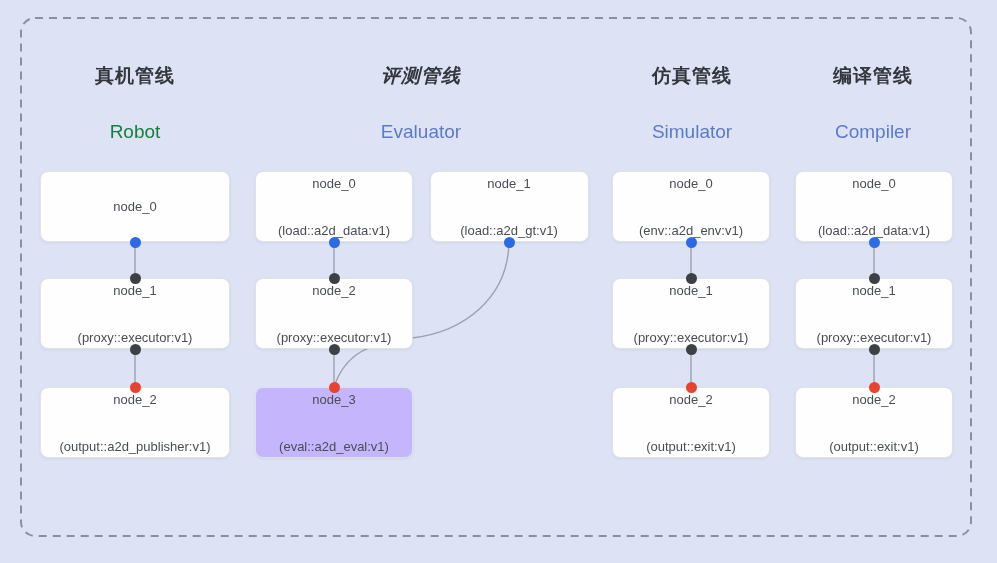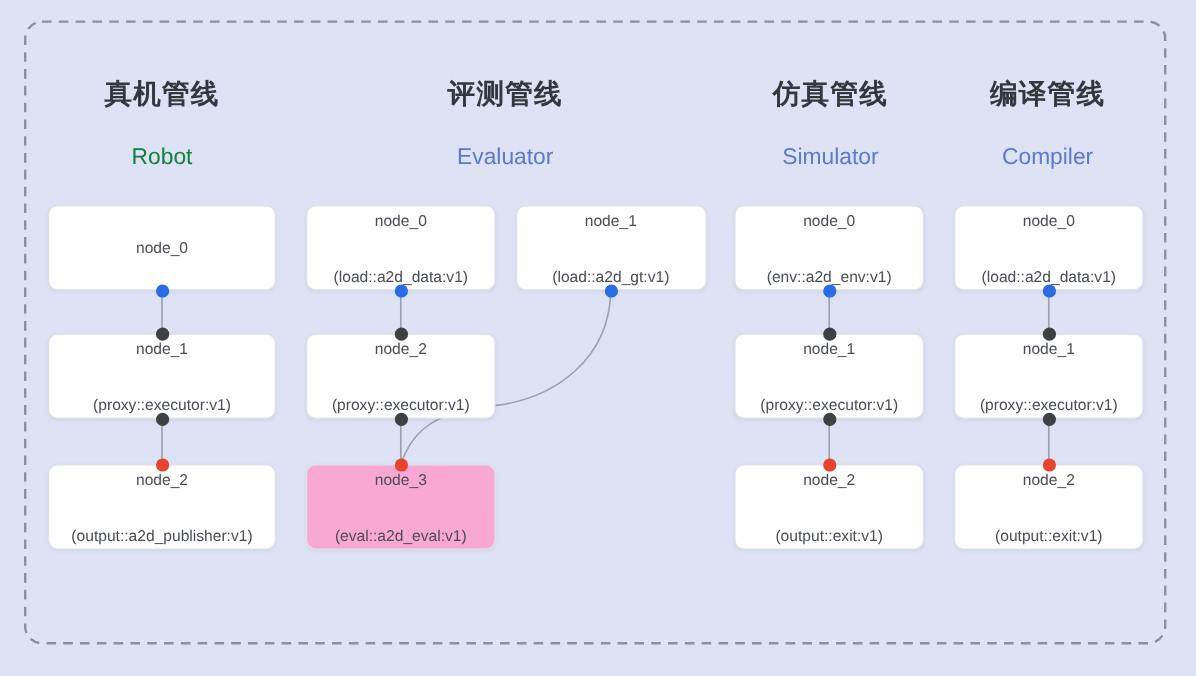--- a/index.html
+++ b/index.html
@@ -9,21 +9,21 @@
     width:997px;height:563px;
     overflow:hidden;
     background:#dde3f5;
   }
   #edges-svg{
     position:absolute;left:0;top:0;width:997px;height:563px;
     z-index:1;pointer-events:none;
   }
   .title-zh{
     position:absolute;top:63px;transform:translateX(-50%);
-    font-size:23px;font-weight:700;letter-spacing:1px;
+    font-size:19px;font-weight:700;letter-spacing:1px;
     color:#33373d;z-index:2;white-space:nowrap;
   }
   .title-en{
     position:absolute;top:121px;transform:translateX(-50%);
     font-size:19px;font-weight:400;
     color:#5b7ac9;z-index:2;white-space:nowrap;
   }
   .node{
     position:absolute;box-sizing:border-box;
     background:#fefefe;
@@ -72,39 +72,39 @@
       <div class="node-id" style="color: rgb(74, 78, 84);">node_1</div>
       <div class="node-label" style="color: rgb(74, 78, 84);">(proxy::executor:v1)</div>
     </div>
     <div class="port-dot" style="left: 129.5px; top: 272.5px; background: rgb(61, 64, 69);"></div>
     <div class="port-dot" style="left: 129.5px; top: 343.5px; background: rgb(61, 64, 69);"></div>
     <div class="node" style="left: 40px; top: 387px; width: 190px; height: 71px; background: rgb(254, 254, 254); border-color: rgb(224, 226, 231);">
       <div class="node-id" style="color: rgb(74, 78, 84);">node_2</div>
       <div class="node-label" style="color: rgb(74, 78, 84);">(output::a2d_publisher:v1)</div>
     </div>
     <div class="port-dot" style="left: 129.5px; top: 381.5px; background: rgb(232, 67, 47);"></div>
-    <div class="title-zh" style="left: 421px; color: rgb(51, 55, 61);">评测管线</div>
+    <div class="title-zh" style="left: 421px; color: rgb(51, 55, 61); font-style: italic;">评测管线</div>
     <div class="title-en" style="left: 421px; color: rgb(91, 122, 201);">Evaluator</div>
     <div class="node" style="left: 255px; top: 171px; width: 158px; height: 71px; background: rgb(254, 254, 254); border-color: rgb(224, 226, 231);">
       <div class="node-id" style="color: rgb(74, 78, 84);">node_0</div>
       <div class="node-label" style="color: rgb(74, 78, 84);">(load::a2d_data:v1)</div>
     </div>
     <div class="port-dot" style="left: 328.5px; top: 236.5px; background: rgb(43, 108, 229);"></div>
     <div class="node" style="left: 429.5px; top: 171px; width: 159px; height: 71px; background: rgb(254, 254, 254); border-color: rgb(224, 226, 231);">
       <div class="node-id" style="color: rgb(74, 78, 84);">node_1</div>
       <div class="node-label" style="color: rgb(74, 78, 84);">(load::a2d_gt:v1)</div>
     </div>
     <div class="port-dot" style="left: 503.5px; top: 236.5px; background: rgb(43, 108, 229);"></div>
     <div class="node" style="left: 255px; top: 278px; width: 158px; height: 71px; background: rgb(254, 254, 254); border-color: rgb(224, 226, 231);">
       <div class="node-id" style="color: rgb(74, 78, 84);">node_2</div>
       <div class="node-label" style="color: rgb(74, 78, 84);">(proxy::executor:v1)</div>
     </div>
     <div class="port-dot" style="left: 328.5px; top: 272.5px; background: rgb(61, 64, 69);"></div>
     <div class="port-dot" style="left: 328.5px; top: 343.5px; background: rgb(61, 64, 69);"></div>
-    <div class="node" style="left: 255px; top: 387px; width: 158px; height: 71px; background: #f9a8d4; border-color: rgb(224, 226, 231);">
+    <div class="node" style="left: 255px; top: 387px; width: 158px; height: 71px; background: #c4b5fd; border-color: rgb(224, 226, 231);">
       <div class="node-id" style="color: rgb(74, 78, 84);">node_3</div>
       <div class="node-label" style="color: rgb(74, 78, 84);">(eval::a2d_eval:v1)</div>
     </div>
     <div class="port-dot" style="left: 328.5px; top: 381.5px; background: rgb(232, 67, 47);"></div>
     <div class="title-zh" style="left: 692px; color: rgb(51, 55, 61);">仿真管线</div>
     <div class="title-en" style="left: 692px; color: rgb(91, 122, 201);">Simulator</div>
     <div class="node" style="left: 612px; top: 171px; width: 158px; height: 71px; background: rgb(254, 254, 254); border-color: rgb(224, 226, 231);">
       <div class="node-id" style="color: rgb(74, 78, 84);">node_0</div>
       <div class="node-label" style="color: rgb(74, 78, 84);">(env::a2d_env:v1)</div>
     </div>

